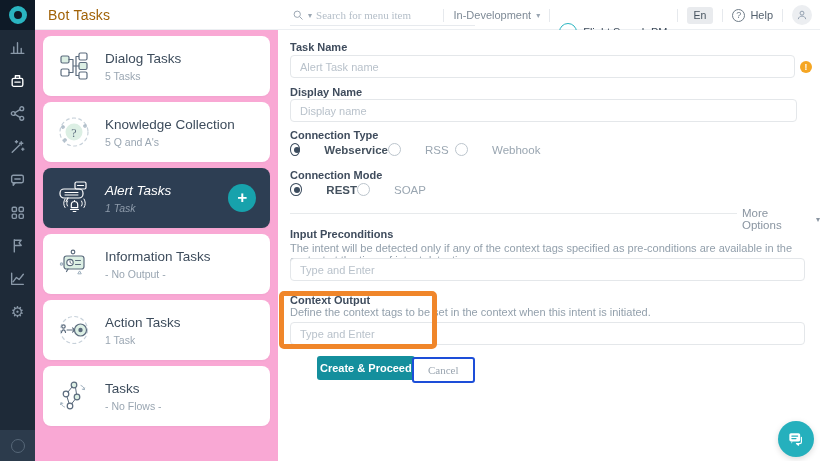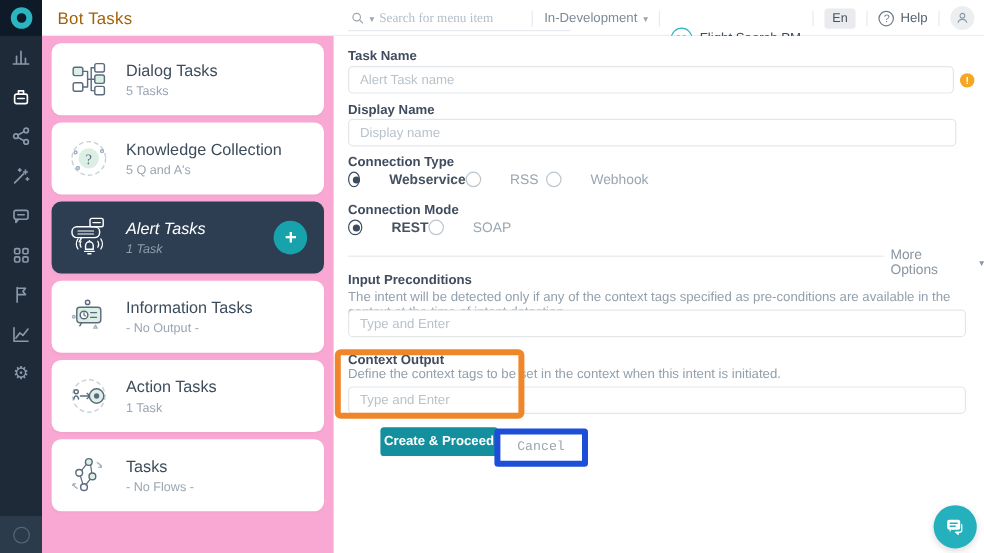--- a/index.html
+++ b/index.html
@@ -66,21 +66,21 @@
   .radio-opt { display:flex; align-items:center; gap:24px; cursor:pointer; }
   .rdot { width:13px; height:13px; border-radius:50%; border:1.5px solid #bcc5cd; position:relative; background:#fff; }
   .radio-opt.on .rdot { border-color:#3c4c5e; }
   .radio-opt.on .rdot::after { content:""; position:absolute; left:2.5px; top:2.5px; width:6px; height:6px; border-radius:50%; background:#3c4c5e; }
   .radio-opt .rlabel { font-size:11.5px; color:#9aa6b1; }
   .radio-opt.on .rlabel { color:#45525f; font-weight:bold; }
   .divider { position:absolute; left:12px; height:1px; background:#e7eaec; }
   .more-opts { position:absolute; font-size:11.5px; color:#8a95a1; cursor:pointer; display:flex; align-items:center; gap:6px;justify-content:center; }
   .more-opts .chev { font-size:8px; color:#8a95a1; }
   .btn-create { position:absolute; left:12px; background:#148f9d; color:#fff; border:none; border-radius:3px; font-size:11px; font-weight:bold; padding:6px 3px; cursor:pointer; font-family:"Liberation Sans",sans-serif;margin-left:27px; }
-  .btn-cancel { position:absolute; background:#fff; color:#9aa5b0; border:5px solid #1d4ed8; border-radius:3px; font-size:11px; padding:5px 14px; cursor:pointer; font-family:Liberation Mono, monospace; }
+  .btn-cancel { position:absolute; background:#fff; color:#9aa5b0; border:2px solid #1d4ed8; border-radius:3px; font-size:11px; padding:5px 14px; cursor:pointer; font-family:Liberation Serif, serif; }
 
   
   .annot { position:absolute; left:279px; top:291px; width:158px; height:58px; border:5px solid #f0862a; border-radius:5px; z-index:20; pointer-events:none; }
 
   
   .fab { position:absolute; right:6px; bottom:4px; width:36px; height:36px; border-radius:50%; background:#25b0bd; display:flex; align-items:center; justify-content:center; cursor:pointer; box-shadow:0 2px 6px rgba(0,0,0,.15); }
 </style>
 </head>
 <body>
 

